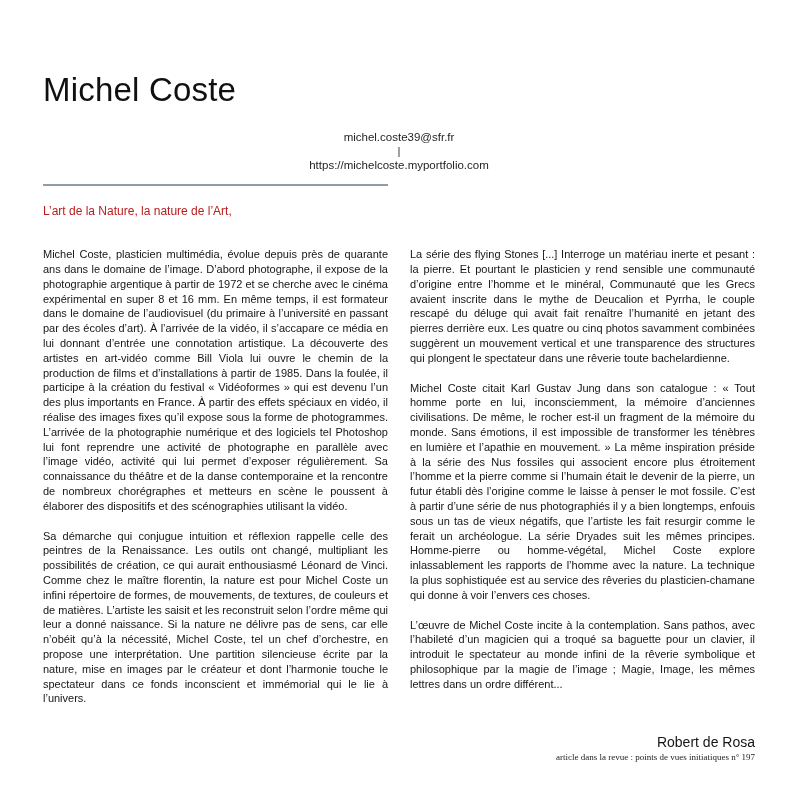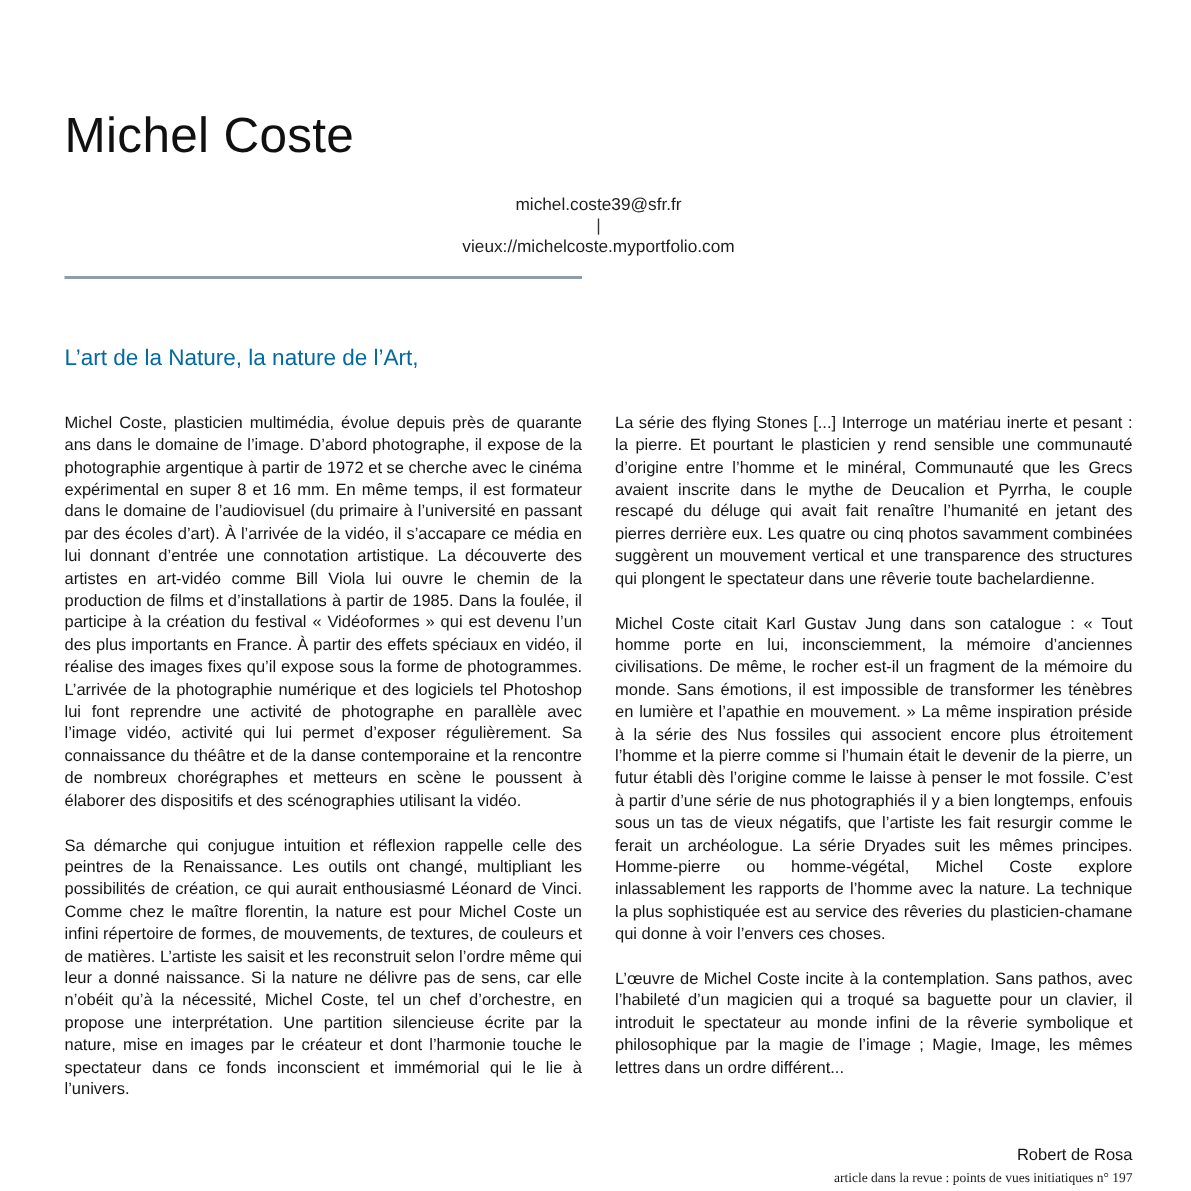--- a/index.html
+++ b/index.html
@@ -46,25 +46,25 @@
     text-decoration: none;
   }
   .header-rule {
     width: 345px;
     height: 0;
     border: none;
     border-top: 2px solid #8e9cab;
     margin: 12px 0 0 0;
   }
   .subtitle {
-    margin-top: 44px;
-    font-size: 15px;
+    margin-top: 16px;
+    font-size: 12px;
     line-height: 18px;
     font-weight: 400;
-    color: #0369a1;
+    color: #b91c1c;
   }
   .columns {
     margin-top: 27px;
     display: flex;
     gap: 22px;
   }
   .col {
     width: 345px;
     font-size: 11px;
     line-height: 14.8px;
@@ -72,21 +72,21 @@
     color: #151515;
   }
   .col p {
     margin: 0 0 15px 0;
   }
   .signature {
     margin-top: 44px;
     text-align: right;
   }
   .sig-author {
-    font-size: 11px;
+    font-size: 14px;
     line-height: 13px;
     color: #151515;
     margin-top: 27px;
   }
   .sig-source {
     margin-top: 3px;
     font-size: 9px;
     line-height: 11px;
     color: #1b1b1b;
     font-family: Liberation Serif, serif;
@@ -95,21 +95,21 @@
 </head>
 <body>
 
 <div class="page">
 
   <header>
     <h1 class="title">Michel Coste</h1>
     <div class="contact">
       <a class="email" href="#">michel.coste39@sfr.fr</a>
       <span class="sep">|</span>
-      <a class="website" href="#">vieux://michelcoste.myportfolio.com</a>
+      <a class="website" href="#">https://michelcoste.myportfolio.com</a>
     </div>
     <hr class="header-rule">
   </header>
 
   <h2 class="subtitle">L’art de la Nature, la nature de l’Art,</h2>
 
   <div class="columns">
     <div class="col">
       <p>Michel Coste, plasticien multimédia, évolue depuis près de quarante ans dans le domaine de l’image. D’abord photographe, il expose de la photographie argentique à partir de 1972 et se cherche avec le cinéma expérimental en super 8 et 16 mm. En même temps, il est formateur dans le domaine de l’audiovisuel (du primaire à l’université en passant par des écoles d’art). À l’arrivée de la vidéo, il s’accapare ce média en lui donnant d’entrée une connotation artistique. La découverte des artistes en art-vidéo comme Bill Viola lui ouvre le chemin de la production de films et d’installations à partir de 1985. Dans la foulée, il participe à la création du festival « Vidéoformes » qui est devenu l’un des plus importants en France. À partir des effets spéciaux en vidéo, il réalise des images fixes qu’il expose sous la forme de photogrammes. L’arrivée de la photographie numérique et des logiciels tel Photoshop lui font reprendre une activité de photographe en parallèle avec l’image vidéo, activité qui lui permet d’exposer régulièrement. Sa connaissance du théâtre et de la danse contemporaine et la rencontre de nombreux chorégraphes et metteurs en scène le poussent à élaborer des dispositifs et des scénographies utilisant la vidéo.</p>
       <p>Sa démarche qui conjugue intuition et réflexion rappelle celle des peintres de la Renaissance. Les outils ont changé, multipliant les possibilités de création, ce qui aurait enthousiasmé Léonard de Vinci. Comme chez le maître florentin, la nature est pour Michel Coste un infini répertoire de formes, de mouvements, de textures, de couleurs et de matières. L’artiste les saisit et les reconstruit selon l’ordre même qui leur a donné naissance. Si la nature ne délivre pas de sens, car elle n’obéit qu’à la nécessité, Michel Coste, tel un chef d’orchestre, en propose une interprétation. Une partition silencieuse écrite par la nature, mise en images par le créateur et dont l’harmonie touche le spectateur dans ce fonds inconscient et immémorial qui le lie à l’univers.</p>

